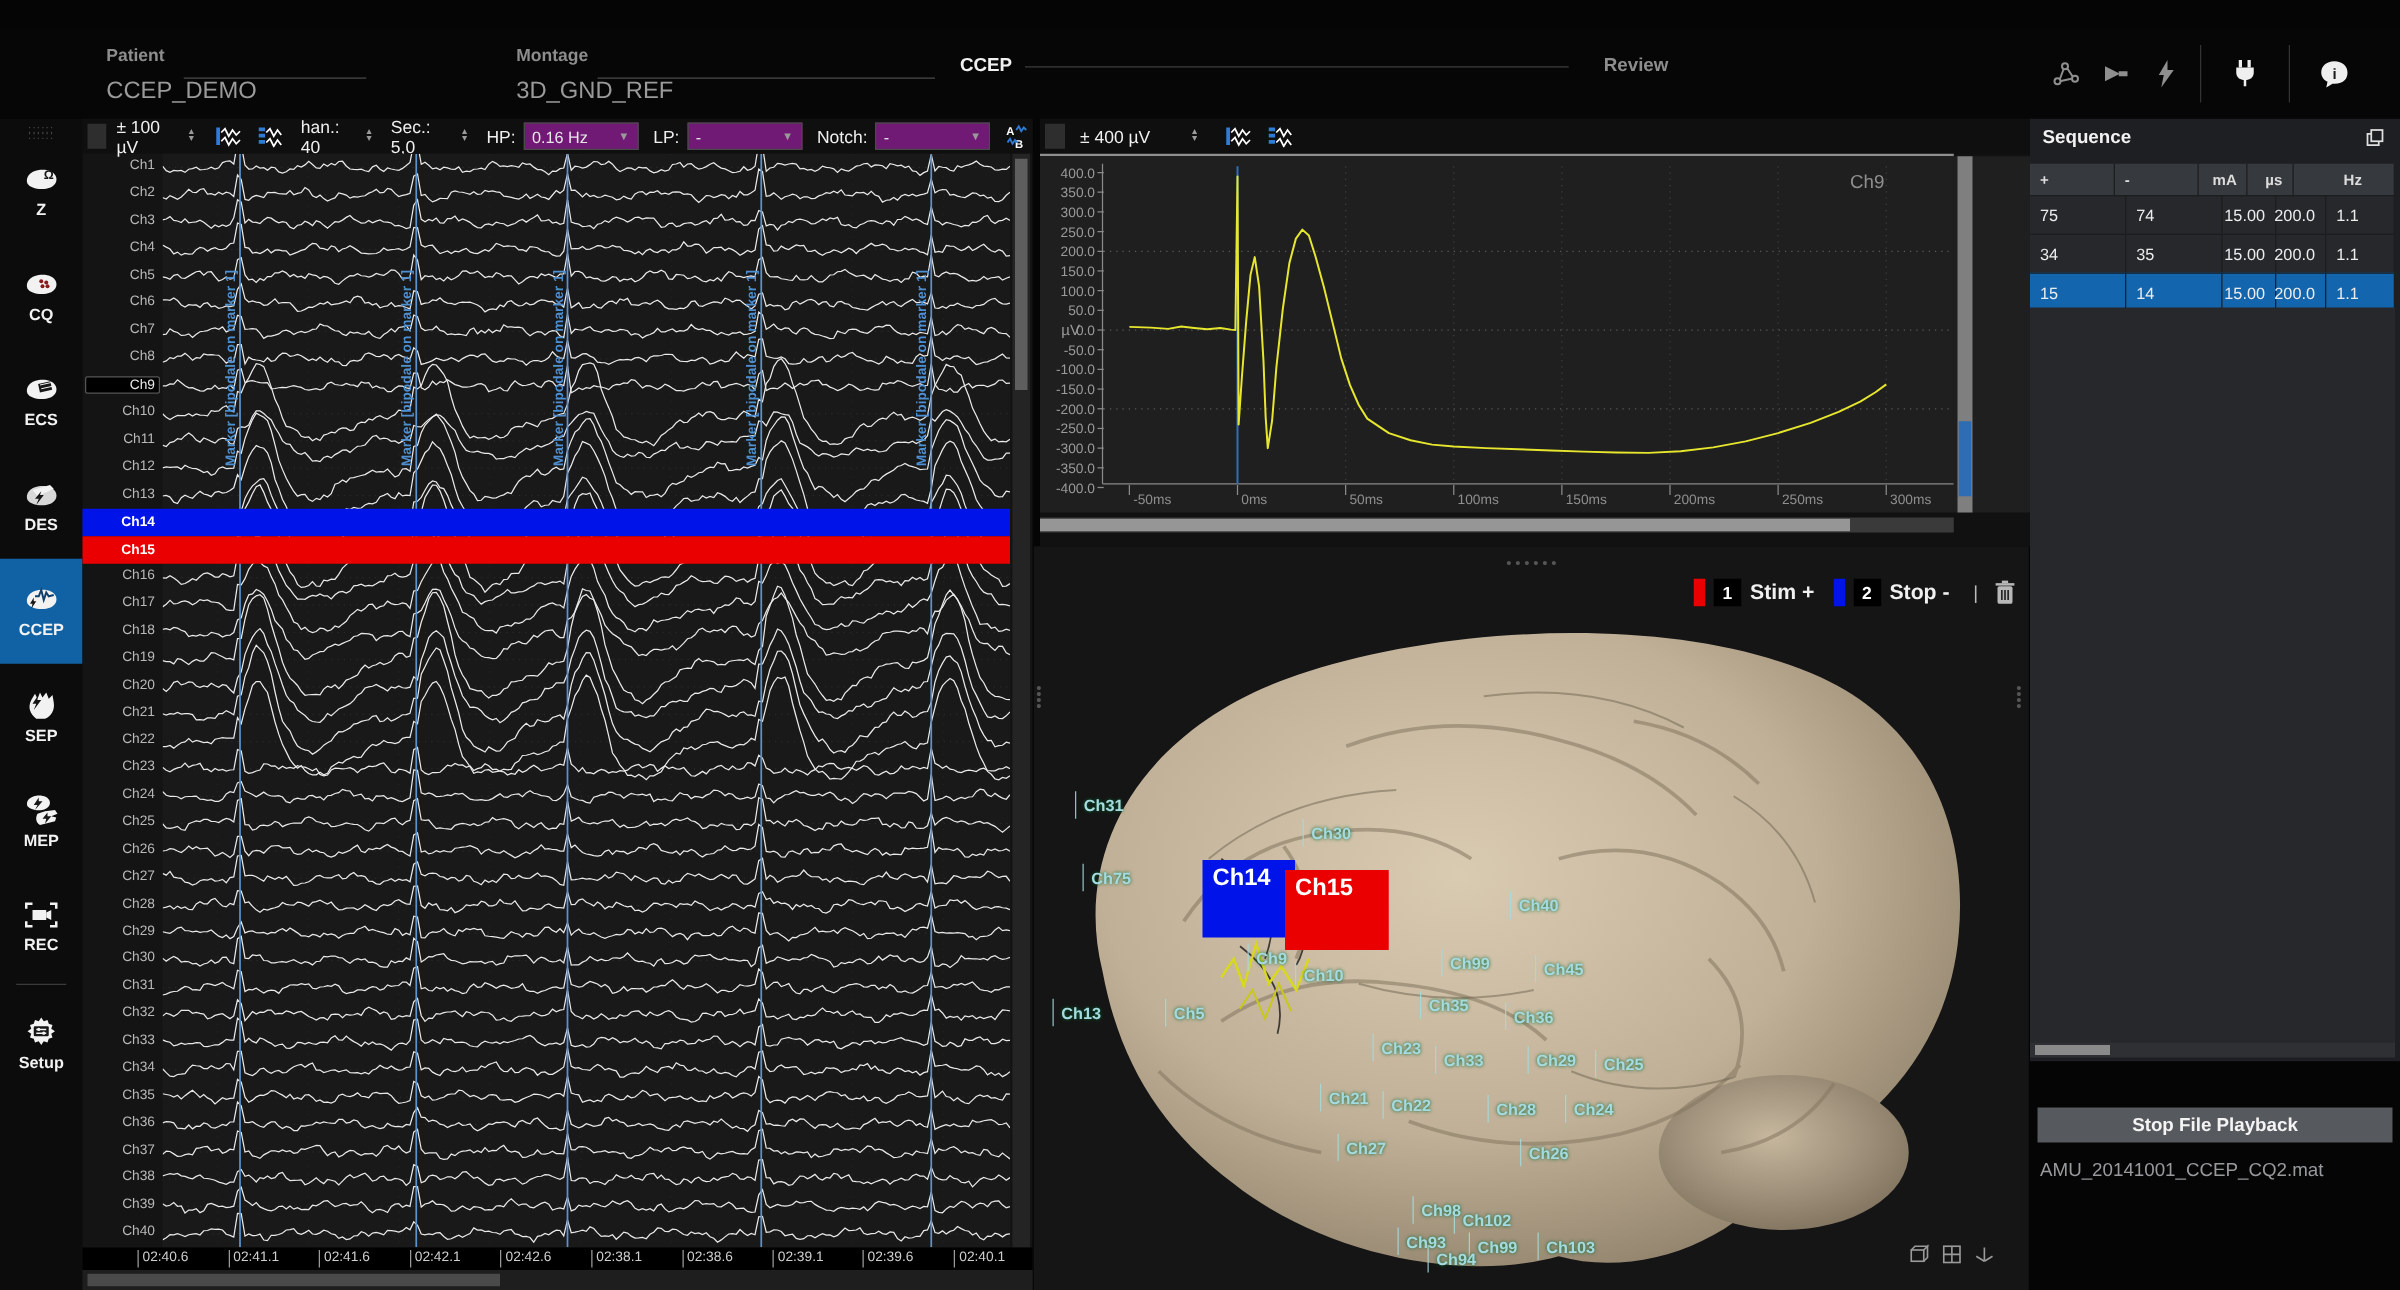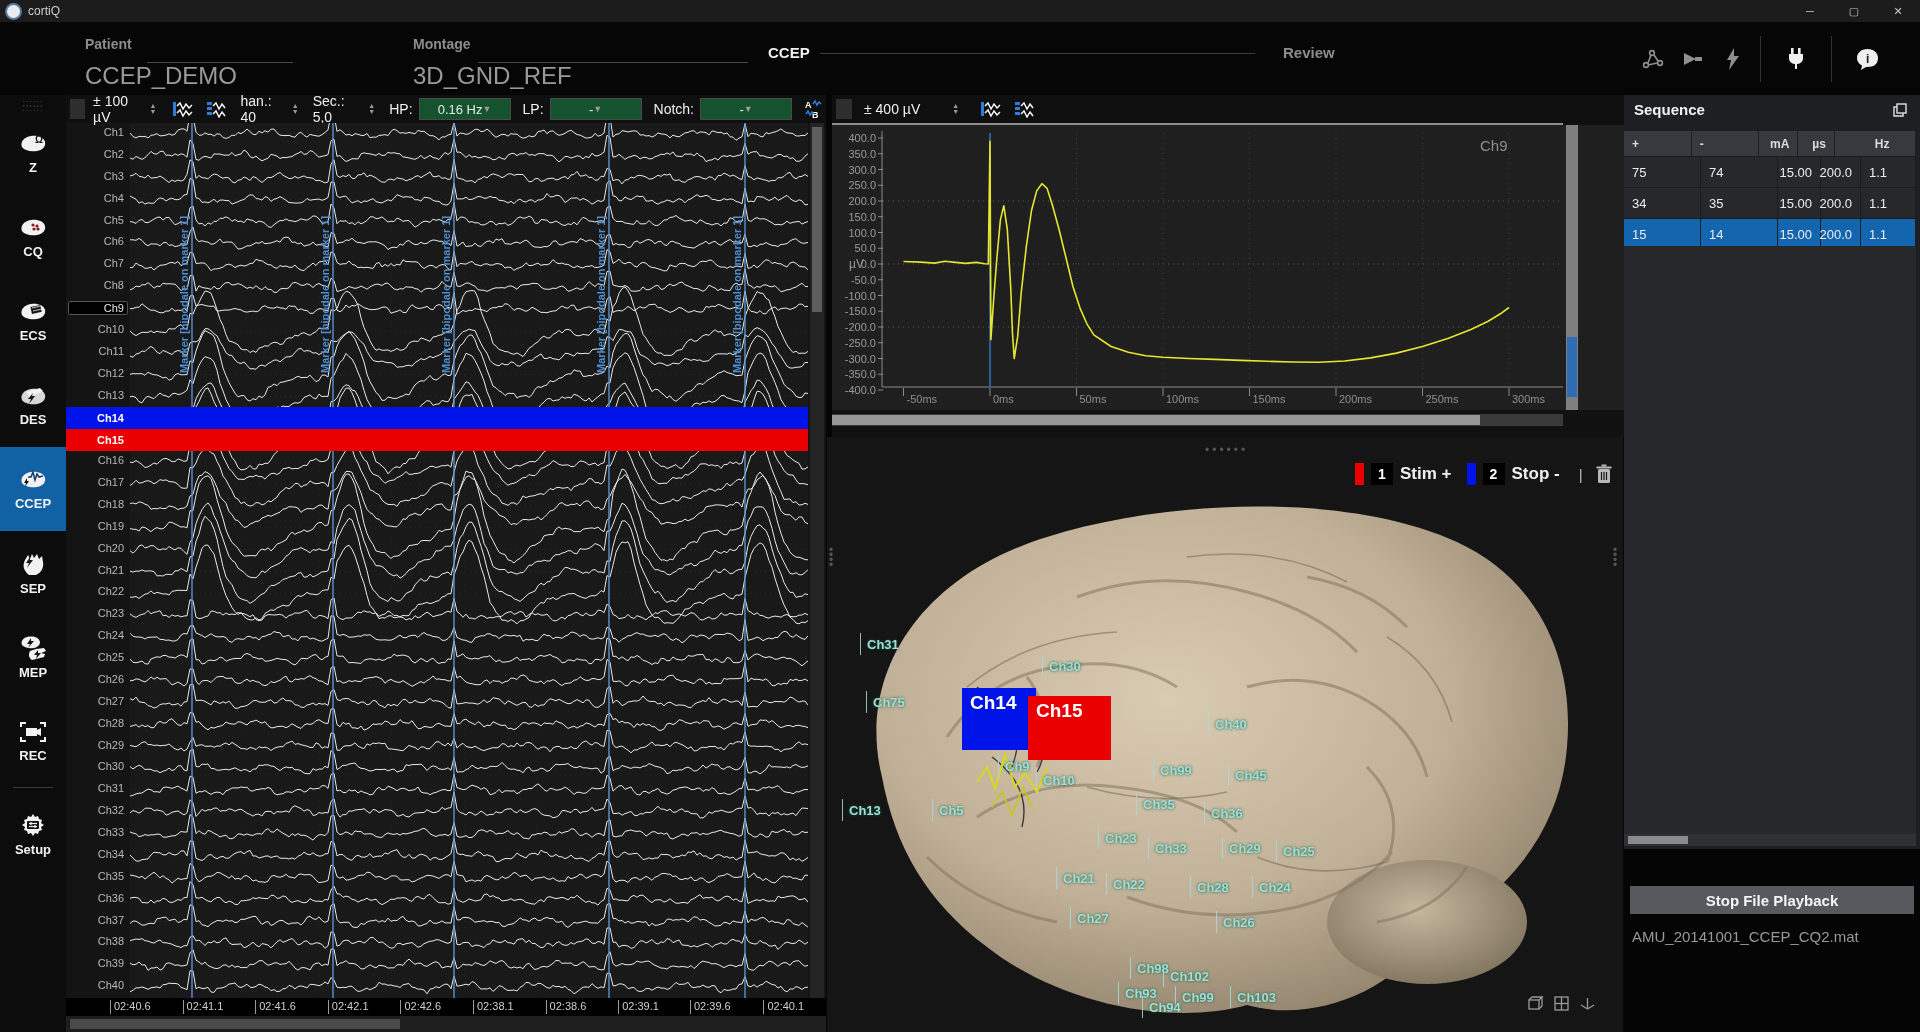--- a/index.html
+++ b/index.html
@@ -10,43 +10,43 @@
   
   .titlebar{position:absolute;left:0;top:0;width:1920px;height:22px;background:#1c1c1c;
             display:flex;align-items:center;font-size:12px;color:#cfcfcf;}
   .app-icon{width:13px;height:13px;border-radius:50%;background:#e8edf2;border:2px solid #5a7a9a;margin:0 6px 0 5px;}
   .win-controls{margin-left:auto;display:flex;}
   .win-btn{width:44px;height:22px;display:flex;align-items:center;justify-content:center;color:#c8c8c8;font-size:11px;}
 
   
   .header{position:absolute;left:0;top:22px;width:1920px;height:73px;background:#060606;}
   .hdr-label{font-size:14px;font-weight:bold;color:#8d8d8d;}
-  .hdr-value{font-size:24px;color:#9a9a9a;}
+  .hdr-value{font-size:19px;color:#9a9a9a;}
   .hdr-line{position:absolute;height:1px;background:#4a4a4a;}
   .mode-label{font-size:15px;font-weight:bold;color:#f0f0f0;}
   .review-label{font-size:15px;font-weight:bold;color:#8d8d8d;}
   .hdr-icons{position:absolute;left:1640px;top:8px;height:58px;display:flex;align-items:center;gap:14px;}
   .hdr-sep{width:1px;height:46px;background:#333;}
 
   
   .sidebar{position:absolute;left:0;top:95px;width:66px;height:937px;background:#0c0c0c;}
   .sb-handle{color:#4a4a4a;font-size:9px;letter-spacing:1px;text-align:center;margin-top:6px;line-height:5px;}
   .sb-item{width:66px;height:84px;display:flex;flex-direction:column;align-items:center;justify-content:center;gap:4px;}
   .sb-item .lbl{font-size:13px;font-weight:bold;color:#f2f2f2;}
   .sb-item.active{background:#1162a5;}
   .sb-div{width:40px;height:1px;background:#3a3a3a;margin:4px auto;}
 
   
   .tbar{position:absolute;height:28px;background:#0f0f0f;display:flex;align-items:center;font-size:14px;color:#f0f0f0;}
   .tsq{width:16px;height:20px;background:#2e2e2e;margin:0 8px 0 4px;}
   .spin{display:flex;align-items:center;gap:4px;margin-right:14px;}
   .spin .arrows{display:flex;flex-direction:column;font-size:7px;color:#9a9a9a;line-height:6px;}
   .ddl{display:flex;align-items:center;gap:6px;margin-right:12px;}
-  .ddbox{border:1px solid #4a4a4a;background:#14532d;min-width:78px;height:20px;display:flex;align-items:center;
-         justify-content:center;padding:0 6px;font-size:13px;color:#e8e8e8;}
+  .ddbox{border:1px solid #4a4a4a;background:#701a75;min-width:78px;height:20px;display:flex;align-items:center;
+         justify-content:space-between;padding:0 6px;font-size:13px;color:#e8e8e8;}
   .ddbox .car{color:#9a9a9a;font-size:9px;}
 
   
   .eeg-panel{position:absolute;left:66px;top:95px;width:760px;height:937px;background:#141414;}
   .eeg-traces-wrap{position:absolute;left:64px;top:28px;width:678px;height:875px;background:#191919;overflow:hidden;}
   .ch-label{position:absolute;left:0;width:58px;text-align:right;font-size:11px;color:#b8b8b8;}
   .ch-label.sel{background:#000;border:1px solid #555;border-radius:2px;color:#e8e8e8;padding-right:3px;width:55px;left:2px;}
   .stim-bar{position:absolute;left:0;width:742px;z-index:3;display:flex;align-items:center;}
   .stim-bar .bl{width:58px;text-align:right;font-size:11px;color:#fff;font-weight:bold;}
   .eeg-vscroll{position:absolute;left:744px;top:28px;width:14px;height:875px;background:#242424;}
@@ -100,29 +100,20 @@
   .file-name{position:absolute;left:8px;top:833px;font-size:15px;color:#97999c;}
 
   svg{display:block;}
   text{font-family:"Liberation Sans",sans-serif;}
 </style>
 </head>
 <body>
 
 <div id="app">
 
-  <div class="titlebar">
-    <span class="app-icon"></span>
-    <span>cortiQ</span>
-    <div class="win-controls">
-      <span class="win-btn">─</span>
-      <span class="win-btn">▢</span>
-      <span class="win-btn">✕</span>
-    </div>
-  </div>
 
   <div class="header">
     <div class="abs hdr-label" style="left:85px;top:14px">Patient</div>
     <div class="hdr-line" style="left:147px;top:40px;width:146px"></div>
     <div class="abs hdr-value" style="left:85px;top:40px">CCEP_DEMO</div>
 
     <div class="abs hdr-label" style="left:413px;top:14px">Montage</div>
     <div class="hdr-line" style="left:478px;top:40px;width:270px"></div>
     <div class="abs hdr-value" style="left:413px;top:40px">3D_GND_REF</div>
 

